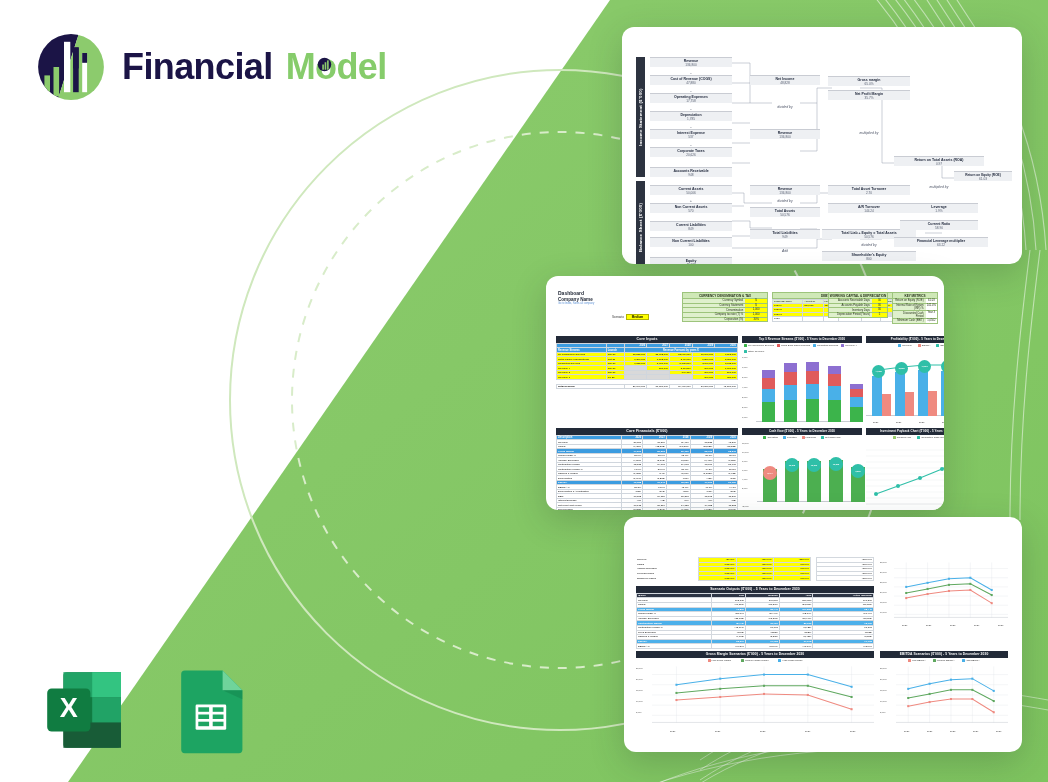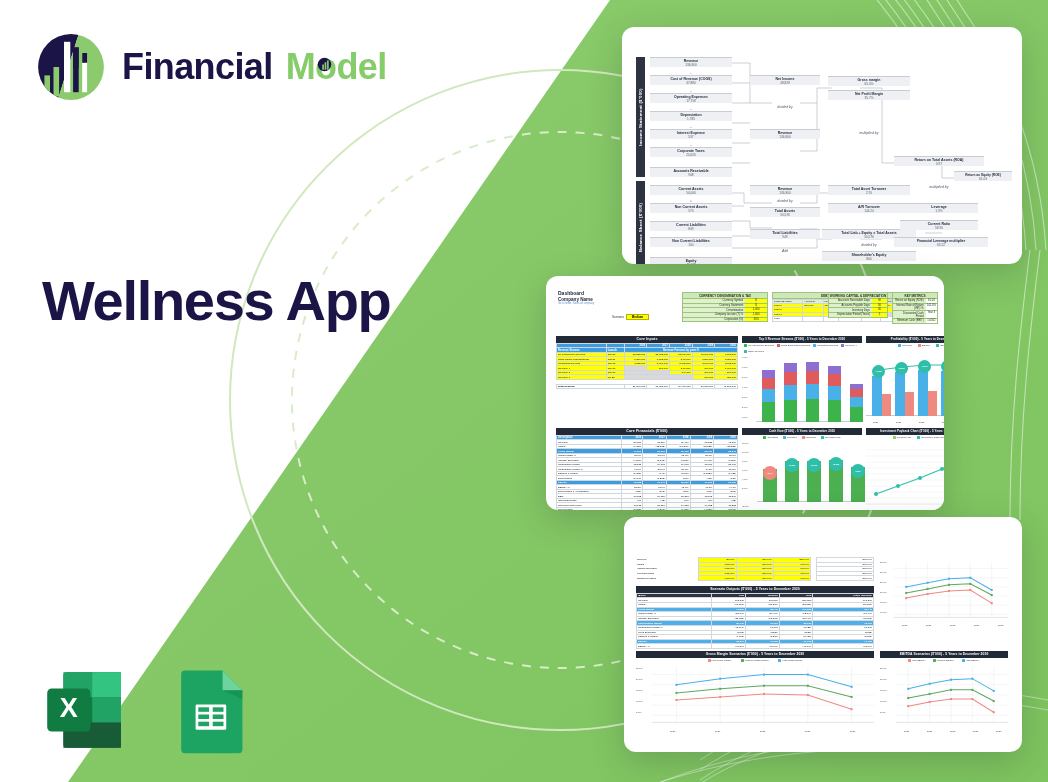--- a/index.html
+++ b/index.html
@@ -189,21 +189,20 @@
           <circle cx="10" cy="10" r="9" fill="#1b1446"></circle>
           <rect x="7" y="10" width="2.2" height="7" fill="#8ccb6d"></rect>
           <rect x="10.2" y="7" width="2.2" height="10" fill="#8ccb6d"></rect>
           <rect x="13.4" y="4.5" width="2.2" height="12.5" fill="#8ccb6d"></rect>
         </svg>
       </span>
     </div>
   </div>
 
   <div class="headline">
-    <span>Wellness App</span>
   </div>
 
   <div class="icons-row">
     <svg class="appicon" viewBox="0 0 100 100">
       <rect x="26" y="8" width="64" height="84" rx="4" fill="#1d7044"></rect>
       <rect x="26" y="8" width="64" height="28" fill="#21a366"></rect>
       <rect x="58" y="8" width="32" height="28" fill="#33c481"></rect>
       <rect x="26" y="36" width="32" height="28" fill="#107c41"></rect>
       <rect x="58" y="36" width="32" height="28" fill="#21a366"></rect>
       <rect x="26" y="64" width="64" height="28" fill="#185c37"></rect>

